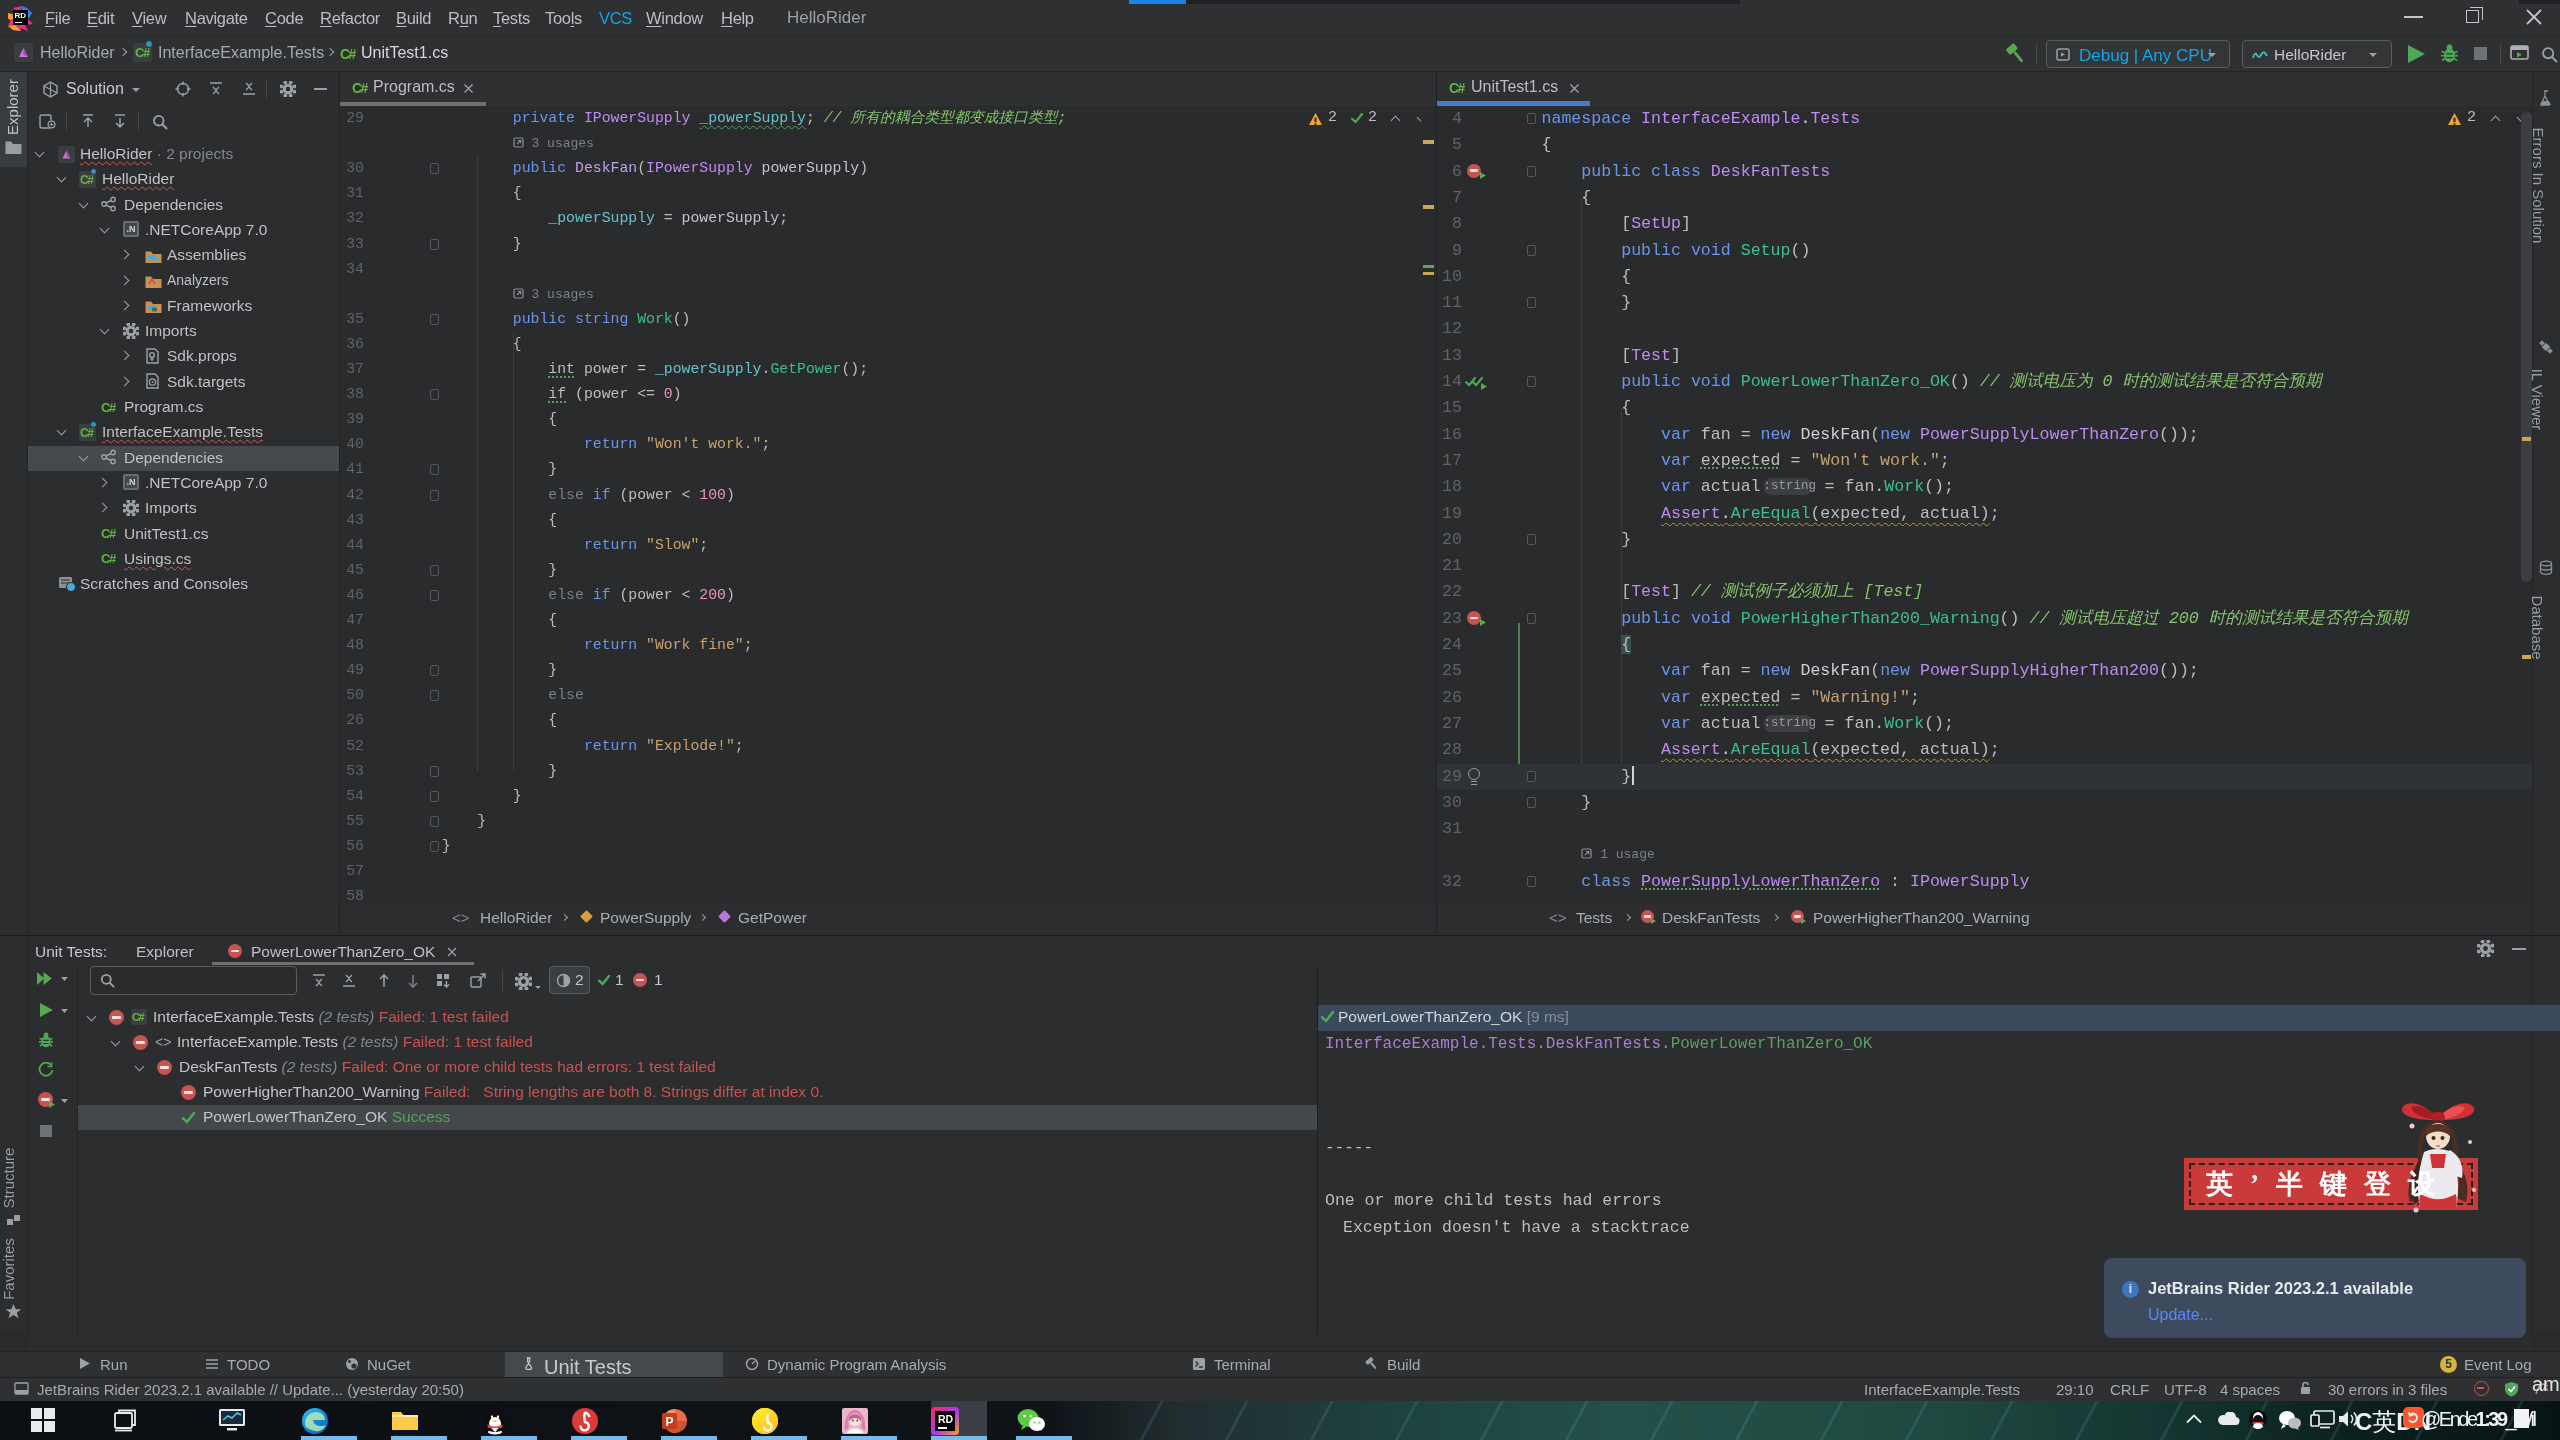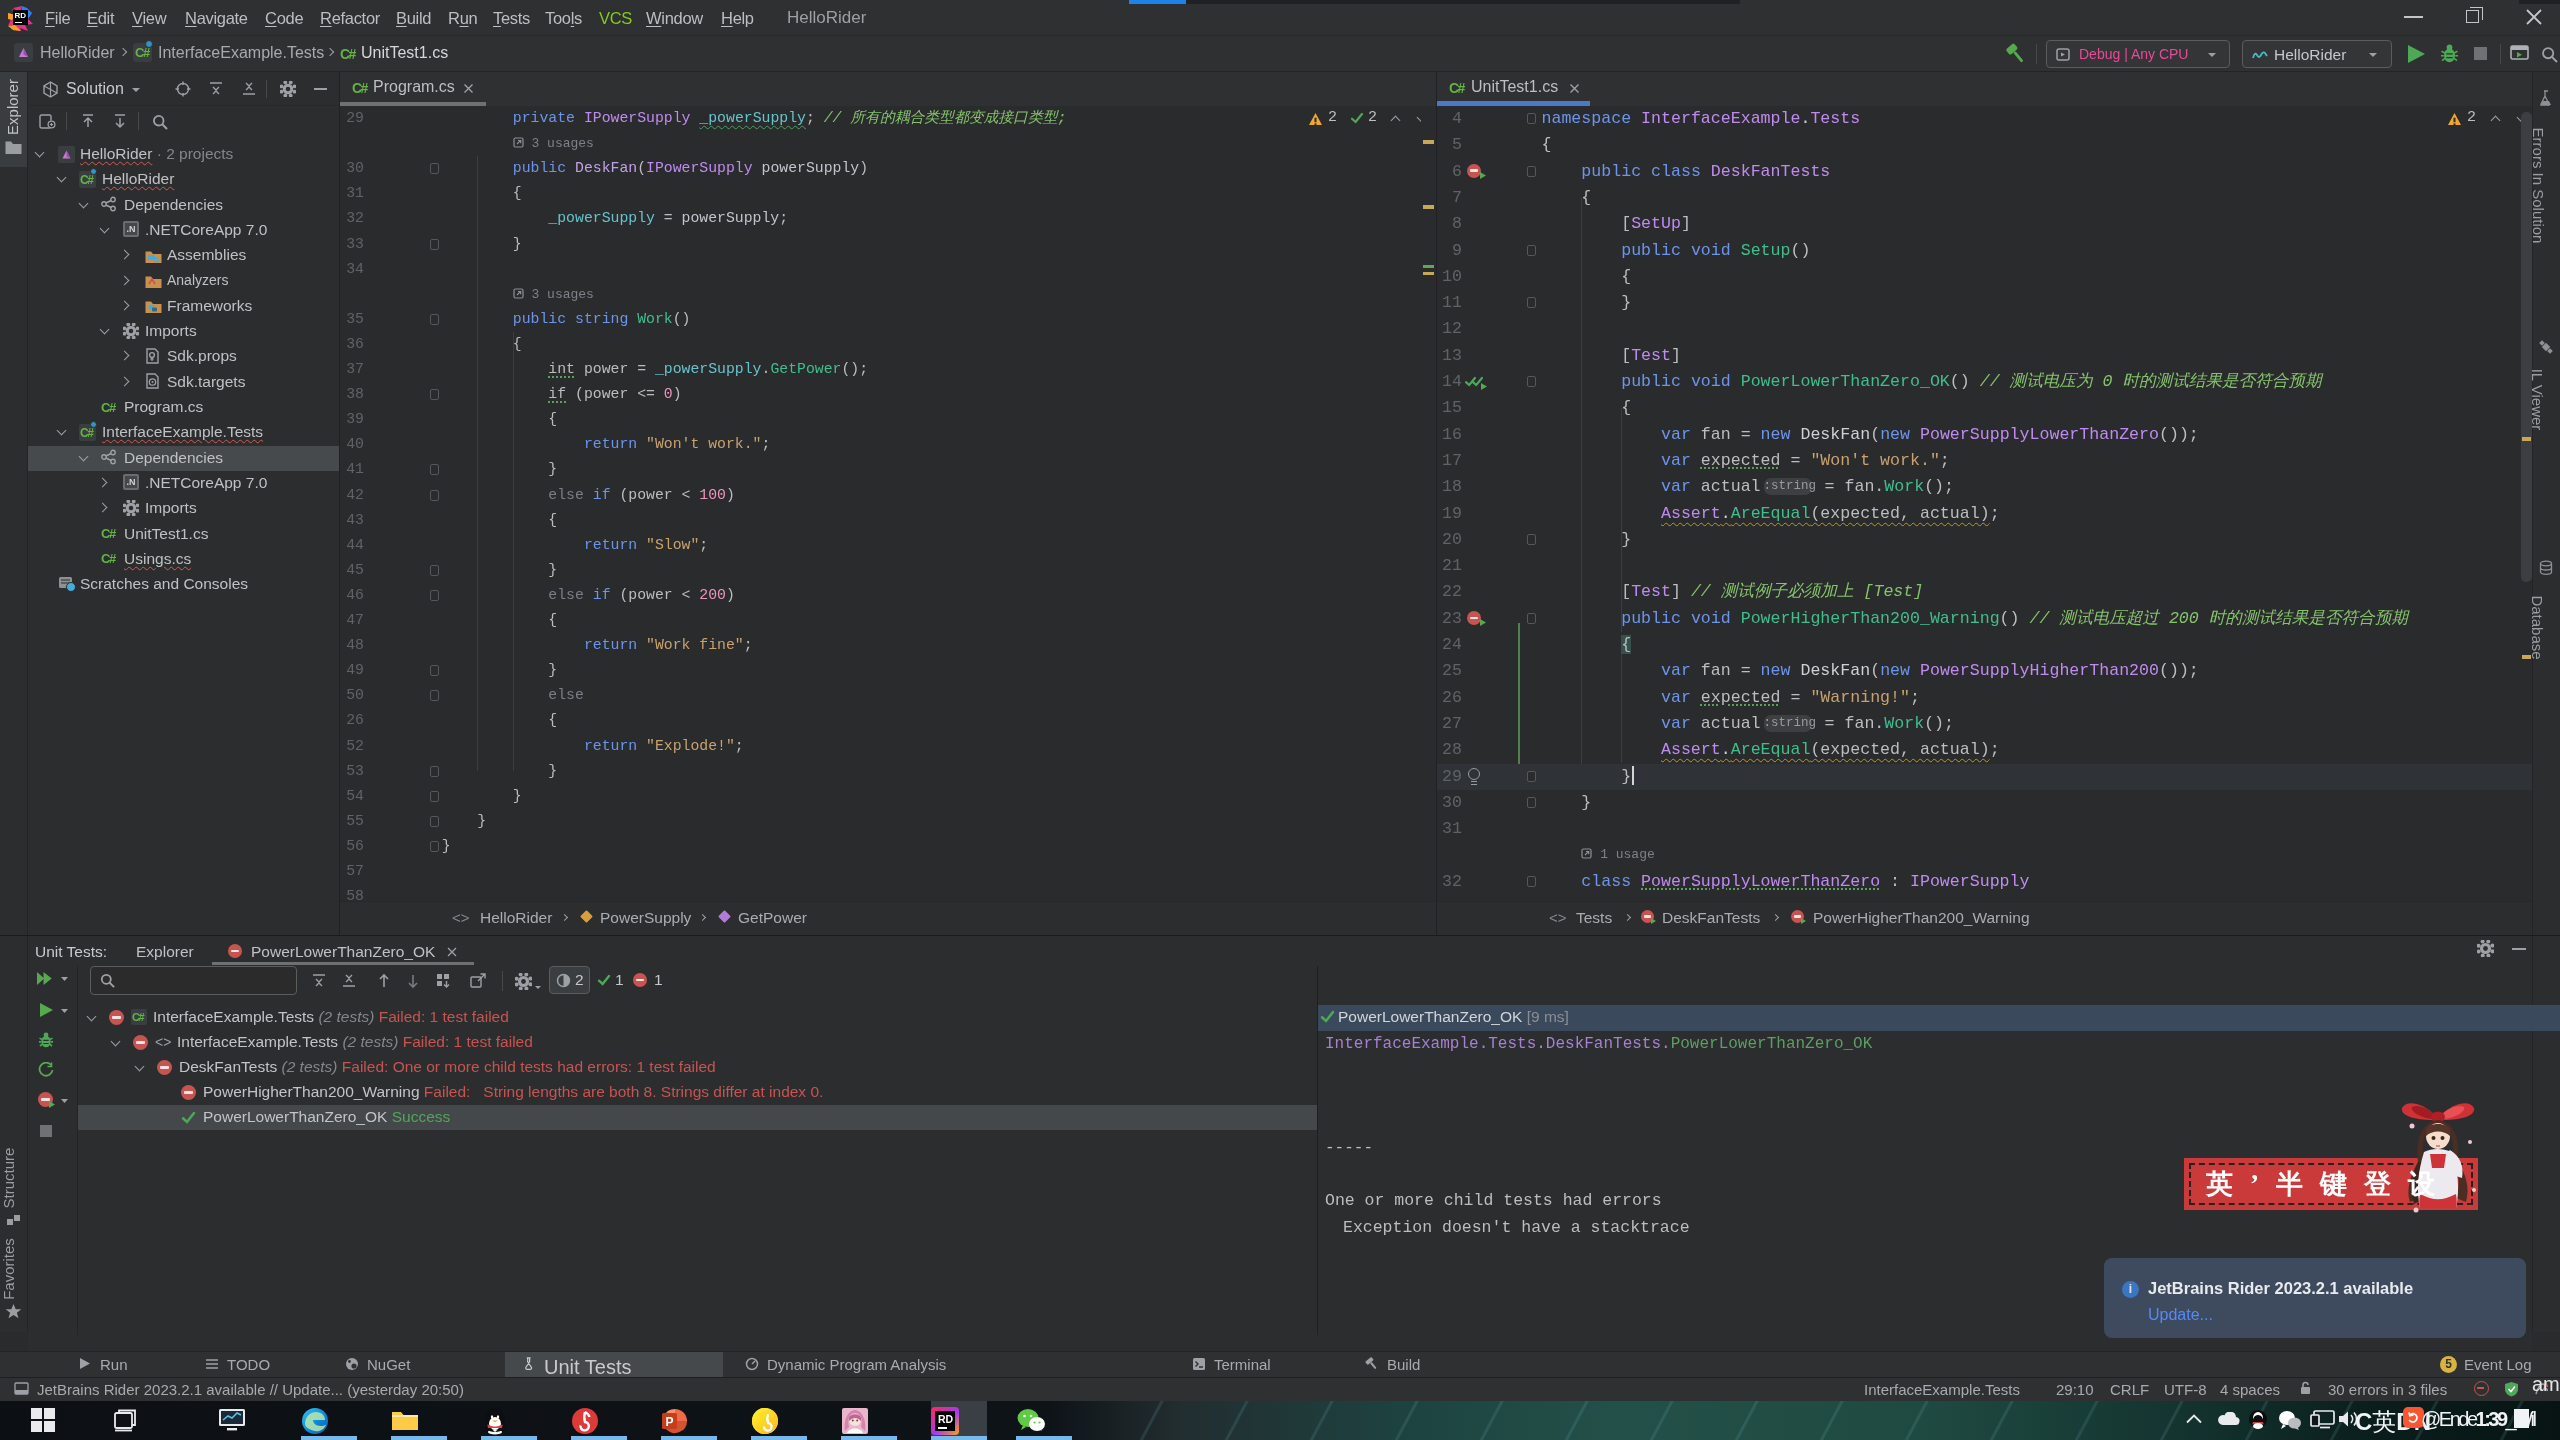--- a/index.html
+++ b/index.html
@@ -51,21 +51,21 @@
 <div class="seg" style="left:45px;top:9px;font-size:16.5px;letter-spacing:-0.3px;color:#bcbec2"><span style="text-decoration:underline;text-underline-offset:2px">F</span>ile</div>
 <div class="seg" style="left:87px;top:9px;font-size:16.5px;letter-spacing:-0.3px;color:#bcbec2"><span style="text-decoration:underline;text-underline-offset:2px">E</span>dit</div>
 <div class="seg" style="left:132px;top:9px;font-size:16.5px;letter-spacing:-0.3px;color:#bcbec2"><span style="text-decoration:underline;text-underline-offset:2px">V</span>iew</div>
 <div class="seg" style="left:185px;top:9px;font-size:16.5px;letter-spacing:-0.3px;color:#bcbec2"><span style="text-decoration:underline;text-underline-offset:2px">N</span>avigate</div>
 <div class="seg" style="left:265px;top:9px;font-size:16.5px;letter-spacing:-0.3px;color:#bcbec2"><span style="text-decoration:underline;text-underline-offset:2px">C</span>ode</div>
 <div class="seg" style="left:320px;top:9px;font-size:16.5px;letter-spacing:-0.3px;color:#bcbec2"><span style="text-decoration:underline;text-underline-offset:2px">R</span>efactor</div>
 <div class="seg" style="left:396px;top:9px;font-size:16.5px;letter-spacing:-0.3px;color:#bcbec2"><span style="text-decoration:underline;text-underline-offset:2px">B</span>uild</div>
 <div class="seg" style="left:448px;top:9px;font-size:16.5px;letter-spacing:-0.3px;color:#bcbec2">R<span style="text-decoration:underline;text-underline-offset:2px">u</span>n</div>
 <div class="seg" style="left:493px;top:9px;font-size:16.5px;letter-spacing:-0.3px;color:#bcbec2"><span style="text-decoration:underline;text-underline-offset:2px">T</span>ests</div>
 <div class="seg" style="left:545px;top:9px;font-size:16.5px;letter-spacing:-0.3px;color:#bcbec2">Too<span style="text-decoration:underline;text-underline-offset:2px">l</span>s</div>
-<div class="seg" style="left:599px;top:9px;font-size:16.5px;letter-spacing:-0.3px;color:#84cc16">VCS</div>
+<div class="seg" style="left:599px;top:9px;font-size:16.5px;letter-spacing:-0.3px;color:#0ea5e9">VCS</div>
 <div class="seg" style="left:646px;top:9px;font-size:16.5px;letter-spacing:-0.3px;color:#bcbec2"><span style="text-decoration:underline;text-underline-offset:2px">W</span>indow</div>
 <div class="seg" style="left:721px;top:9px;font-size:16.5px;letter-spacing:-0.3px;color:#bcbec2"><span style="text-decoration:underline;text-underline-offset:2px">H</span>elp</div>
 <div class="seg" style="left:787px;top:8px;font-size:17px;color:#9da0a3">HelloRider</div>
 <div class="abs" style="left:2404px;top:16px;width:19px;height:2px;background:#c3c5c8"></div>
 <div class="abs" style="left:2466px;top:10px;width:13px;height:13px;border:1.6px solid #c3c5c8"></div>
 <div class="abs" style="left:2470px;top:7px;width:13px;height:13px;border-top:1.6px solid #c3c5c8;border-right:1.6px solid #c3c5c8"></div>
 <svg class="abs" style="left:2526px;top:9px" width="16" height="16" viewBox="0 0 16 16">
     <path d="M1 1 L15 15 M15 1 L1 15" stroke="#c3c5c8" stroke-width="1.8"></path>
   </svg>
 <div class="abs" style="left:14px;top:43px;width:19px;height:19px;background:#3b3e40;border-radius:3px">
@@ -89,21 +89,21 @@
       <rect x="6.720000000000001" y="1.92" width="10.56" height="7.199999999999999" rx="2" fill="#57a84f"></rect>
       <rect x="10.56" y="9.120000000000001" width="2.88" height="12.96" rx="1.5" fill="#57a84f"></rect>
     </g>
   </svg>
 <div class="vsep" style="left:2036px;top:44px;height:20px;background:#46484a"></div>
 <div class="combo" style="left:2046px;top:40px;width:184px"></div>
 <svg class="abs" style="left:2056px;top:47px" width="15" height="15" viewBox="0 0 15 15">
     <rect x="1" y="2" width="12" height="11" rx="2" fill="none" stroke="#9da0a5" stroke-width="1.5"></rect>
     <path d="M5 5.5 L9 7.5 L5 9.5 Z" fill="#9da0a5"></path>
   </svg>
-<div class="seg" style="left:2079px;top:46px;font-size:14px;color:#ec4899">Debug | Any CPU</div>
+<div class="seg" style="left:2079px;top:46px;font-size:17px;color:#0ea5e9">Debug | Any CPU</div>
 <svg class="abs" style="left:2207px;top:52px" width="10" height="6" viewBox="0 0 10 6">
     <path d="M1 1 L5 5 L9 1 Z" fill="#9da0a5"></path>
   </svg>
 <div class="combo" style="left:2242px;top:40px;width:150px"></div>
 <svg class="abs" style="left:2252px;top:49px" width="16" height="12" viewBox="0 0 16 12">
     <path d="M1 9 Q3 2 5 6 T9 6 T13 4 L15 7" fill="none" stroke="#3fc0c4" stroke-width="1.8"></path>
   </svg>
 <div class="seg" style="left:2274px;top:46px;font-size:15.5px;color:#c5c7ca">HelloRider</div>
 <svg class="abs" style="left:2368px;top:52px" width="10" height="6" viewBox="0 0 10 6">
     <path d="M1 1 L5 5 L9 1 Z" fill="#9da0a5"></path>

